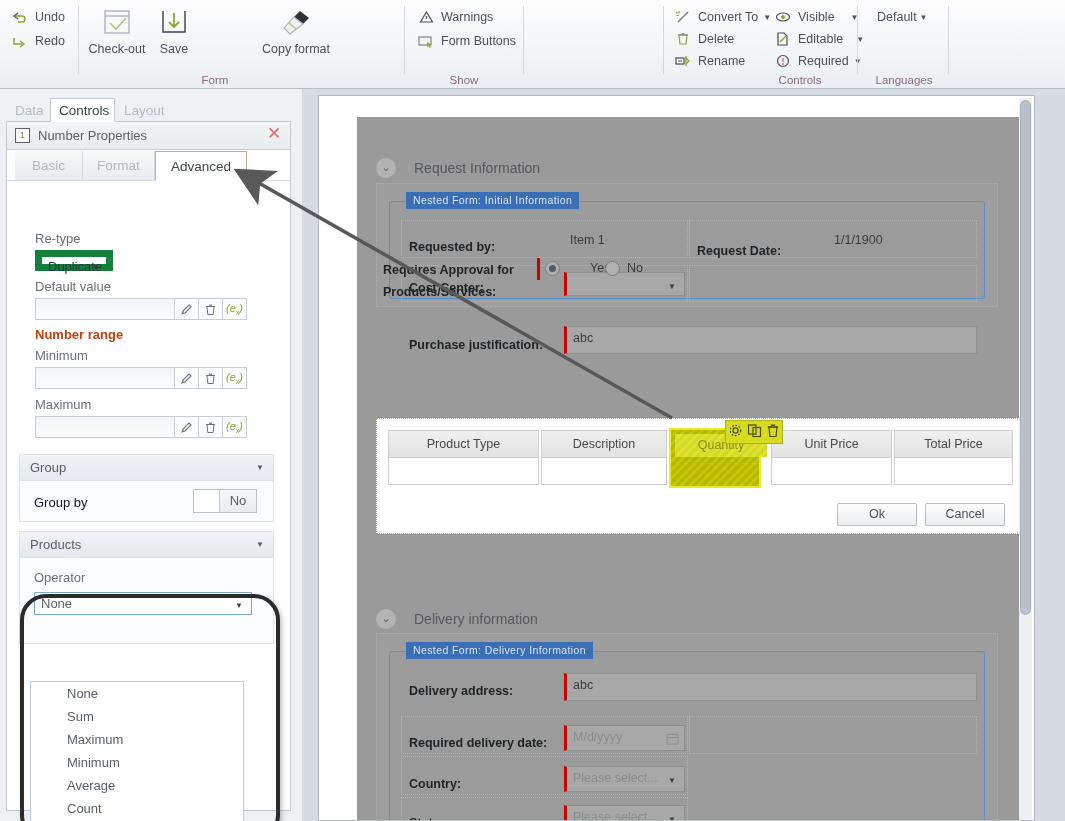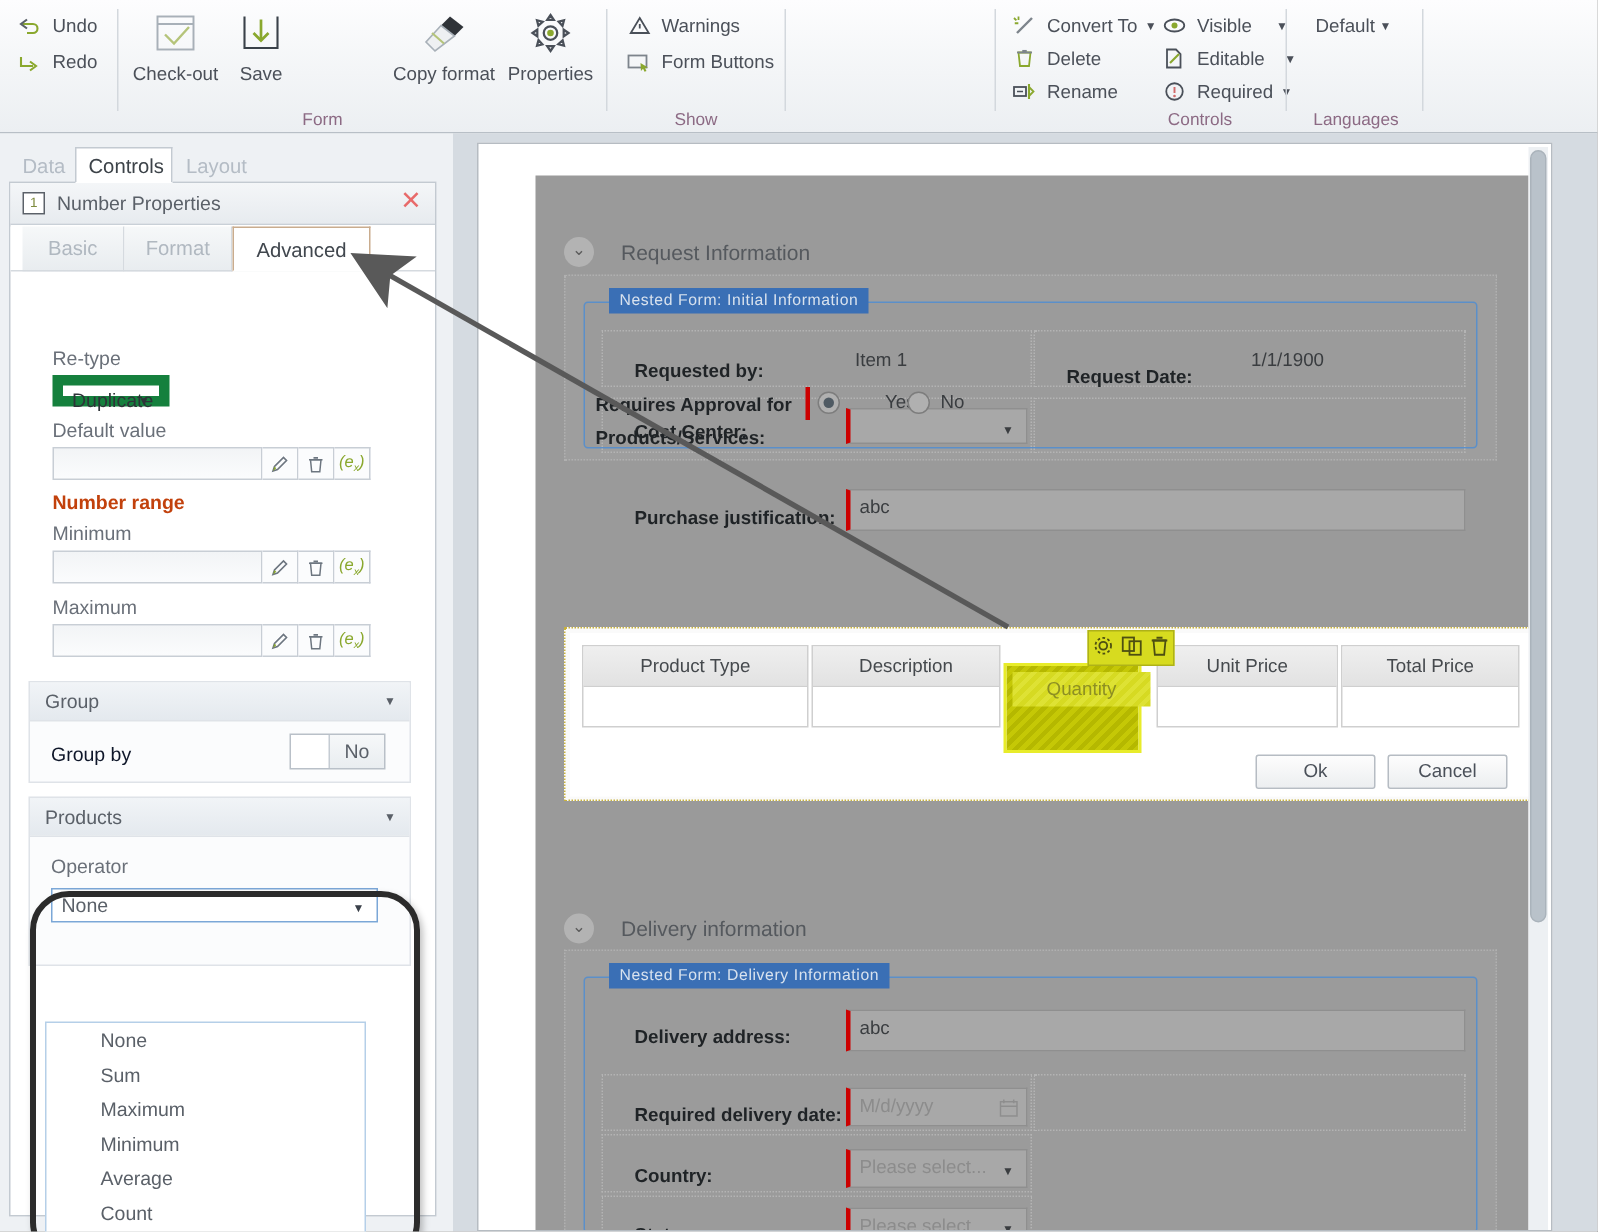--- a/index.html
+++ b/index.html
@@ -175,21 +175,21 @@
   .panelbox { position:absolute; border:1px dotted #b0b0b0; background:#9e9e9e; }
   .nested {
     position:absolute; border:1px solid #5b8fc9; border-radius:3px; background:#9b9b9b;
   }
   .nestedtag {
     position:absolute; left:16px; top:-10px; height:17px; line-height:17px;
     background:#3a6fb5; color:#d8e2ee; font-size:10.5px; padding:0 7px;
     letter-spacing:.4px; white-space:nowrap;
   }
   .fcell { position:absolute; border:1px dotted #b4b4b4; }
-  .flbl { position:absolute; font-size:12.5px; color:#1f2326; font-weight:bold;margin-left:14px; }
+  .flbl { position:absolute; font-size:12.5px; color:#1f2326; font-weight:bold; }
   .finput {
     position:absolute; background:#a8a8a8; border:1px solid #8f8f8f;
   }
   .finput.req { border-left:3px solid #cc0000; }
   .fval { position:absolute; font-size:12.5px; color:#3a3d40; }
   .fplace { position:absolute; font-size:12.5px; color:#8c8c8c; }
   .fcaret { position:absolute; font-size:8px; color:#3a3d40; }
 
   
   #gridwrap {
@@ -201,21 +201,21 @@
     position:absolute; top:8px; height:55px;
     border:1px solid #cfcfcf; background:#ffffff;
   }
   .gcolhdr {
     position:absolute; left:0; top:0; width:100%; height:27px;
     background:linear-gradient(to bottom,#efefef,#e2e2e2);
     border-bottom:1px solid #cfcfcf;
     text-align:center; line-height:26px; font-size:12.5px; color:#45494d;
   }
   #qtycol {
-    position:absolute; left:289px; top:20px; width:92px; height:60px;
+    position:absolute; left:289px; top:6px; width:92px; height:60px;
     background:repeating-linear-gradient(135deg,#b5b800 0 3px,#c5c806 3px 6px);
     border:2px solid #e8ec2a; z-index:12;
   }
   #qtycol .qh {
     position:absolute; left:4px; top:4px; width:92px; height:23px;
     background:repeating-linear-gradient(135deg,#d6da22 0 3px,#dee234 3px 6px);
     text-align:center; line-height:22px; font-size:12.5px; color:#8d8f23;
   }
   #qtytools {
     position:absolute; left:345px; top:-2px; width:58px; height:24px;
@@ -301,32 +301,20 @@
       <div class="bico">
         <svg width="32" height="30" viewBox="0 0 32 30">
             <path d="M20 3 L29 10 L23 16 L14 9 Z" fill="#2f3338"></path>
             <path d="M14 9 L23 16 L10 26 L4 20 Z" fill="#eef0f2" stroke="#a8b0b8" stroke-width="1.1"></path>
             <line x1="8" y1="14" x2="16" y2="21" stroke="#b5c47a" stroke-width="1.4"></line>
           </svg>
       </div>
       <div class="btxt">Copy format</div>
     </div>
 
-    <div class="bigbtn" style="left:330px;width:74px;">
-      <div class="bico">
-        <svg width="32" height="30" viewBox="0 0 32 30">
-            <g fill="none" stroke="#4a5059" stroke-width="1.5">
-              <circle cx="16" cy="14" r="4.5"></circle>
-              <path d="M16 2 l2.2 3.2 h-4.4z M16 26 l2.2 -3.2 h-4.4z M4 14 l3.2 -2.2 v4.4z M28 14 l-3.2 -2.2 v4.4z M7 5.5 l3.8 1 l-2.9 2.6z M25 22.5 l-3.8 -1 l2.9 -2.6z M7 22.5 l1 -3.8 l2.6 2.9z M25 5.5 l-1 3.8 l-2.6 -2.9z"></path>
-            </g>
-            <circle cx="16" cy="14" r="2.2" fill="#8aa82e"></circle>
-          </svg>
-      </div>
-      <div class="btxt">Properties</div>
-    </div>
     <div class="rlabel" style="left:70px;width:290px;">Form</div>
   </div>
 
   <div class="rsep" style="left:404px;"></div>
 
   <div class="rgroup" style="left:406px;width:116px;">
     <div class="smallbtn" style="left:10px;top:6px;">
       <span class="ico">
         <svg width="15" height="14" viewBox="0 0 15 14">
             <path d="M7.5 2 L13.5 12 H1.5 Z" fill="none" stroke="#4a5059" stroke-width="1.2"></path>

